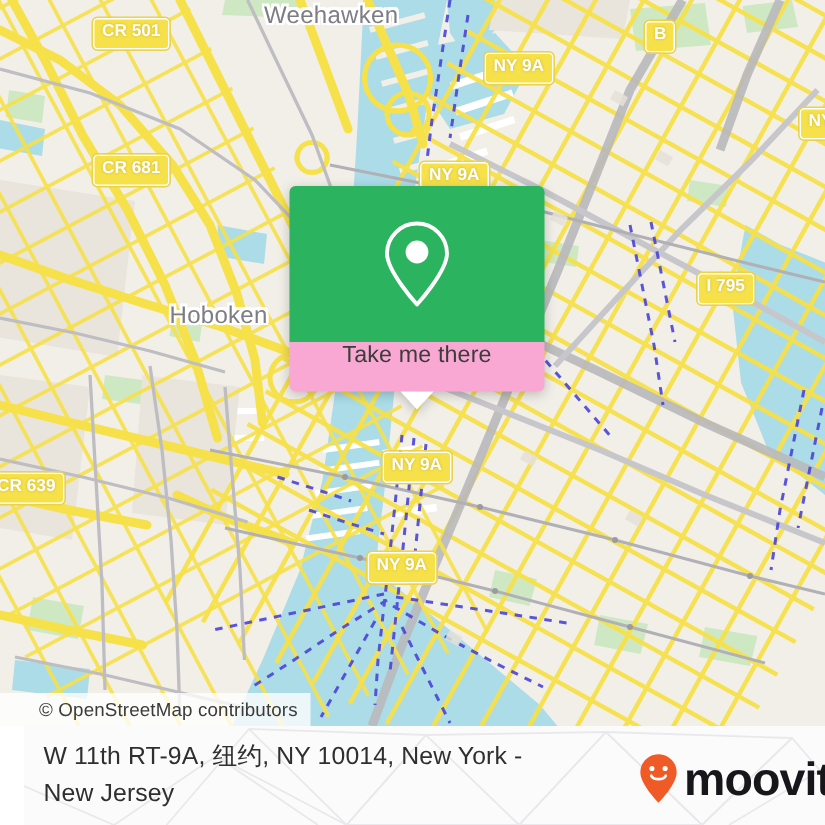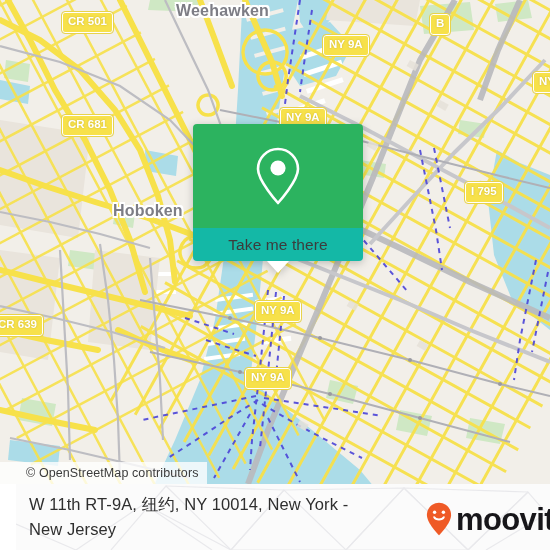--- a/index.html
+++ b/index.html
@@ -44,21 +44,20 @@
     color: #7d7d85;
     font-size: 16px;
     letter-spacing: 0.2px;
     white-space: nowrap;
     text-shadow:
       -1.6px -1.6px 0 #fff, 1.6px -1.6px 0 #fff,
       -1.6px  1.6px 0 #fff, 1.6px  1.6px 0 #fff,
       -1.6px 0 0 #fff, 1.6px 0 0 #fff,
        0 -1.6px 0 #fff, 0 1.6px 0 #fff;
     pointer-events: none;
-    font-weight: bold;
   }
   .place-label.big { font-size: 21px; color: #77777f; }
 
   
   .shield {
     position: absolute;
     background: #f7e14a;
     border: 1.5px solid #ffffff;
     outline: 1px solid #e8d34a;
     border-radius: 3px;
@@ -95,24 +94,23 @@
   }
   #popup-head {
     background: #2cb35f;
     height: 104px;
     border-radius: 4px 4px 0 0;
     display: flex;
     align-items: center;
     justify-content: center;
   }
   #popup-foot {
-    background: #14b8a6;
+    background: #f9a8d4;
     height: 33px;
     display: flex;
-    align-items: center;
     justify-content: center;
     border-radius: 0 0 4px 4px;
     position: relative;
   }
   #popup-foot-label {
     color: #3c3c3c;
     font-size: 15.5px;
     letter-spacing: 0.1px;
   }
   #popup-tail {
@@ -424,21 +422,21 @@
       </g>
     </svg>
 
     <div class="place-label" style="left:176px; top:2px;">Weehawken</div>
     <div class="place-label" style="left:113px; top:202px;">Hoboken</div>
 
     <div class="shield" style="left:62px;  top:12px;">CR 501</div>
     <div class="shield" style="left:323px; top:35px;">NY 9A</div>
     <div class="shield" style="left:430px; top:14px;">B</div>
     <div class="shield" style="left:280px; top:108px;">NY 9A</div>
-    <div class="shield" style="left:62px;  top:103px;margin-top:12px;">CR 681</div>
+    <div class="shield" style="left:62px;  top:103px;">CR 681</div>
     <div class="shield" style="left:533px; top:72px;">NY</div>
     <div class="shield" style="left:465px; top:182px;">I 795</div>
     <div class="shield" style="left:255px; top:301px;">NY 9A</div>
     <div class="shield" style="left:-8px;  top:315px;">CR 639</div>
     <div class="shield" style="left:245px; top:368px;">NY 9A</div>
 
     <div id="popup">
       <div id="popup-head">
         <svg width="50" height="62" viewBox="0 0 50 62">
           <path d="M25 4 C14 4 5 13 5 24 C5 36 25 58 25 58 C25 58 45 36 45 24 C45 13 36 4 25 4 Z" fill="none" stroke="#ffffff" stroke-width="2.6" stroke-linejoin="round"></path>

